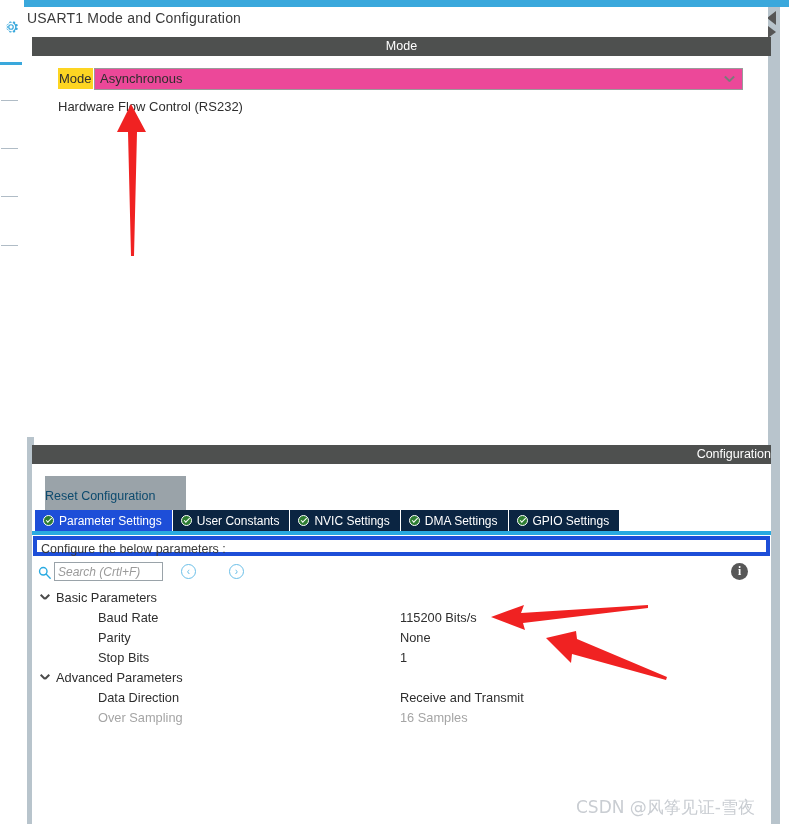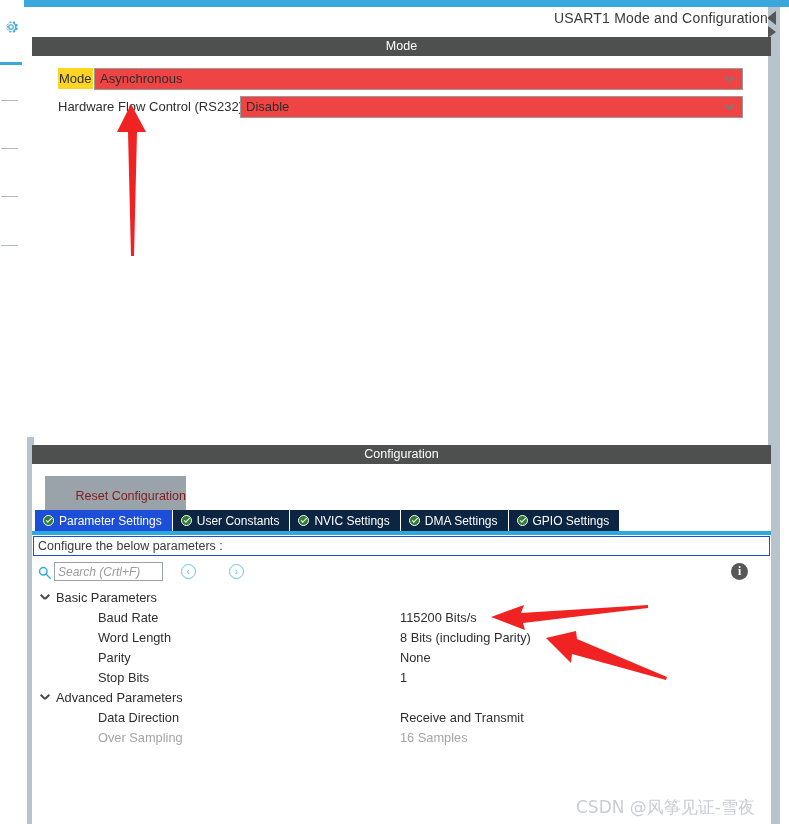--- a/index.html
+++ b/index.html
@@ -92,21 +92,21 @@
 
   
   .panel-mode {
     position: absolute; left: 27px; top: 7px;
     width: 741px; height: 430px;
     background: #ffffff;
   }
   .panel-title {
     position: absolute; left: 27px; top: 10px;
     width: 741px;
-    text-align: right;
+    text-align: left;
     font-size: 14px;
     color: #3a3a3a;
     letter-spacing: .2px;
   }
   .band-mode {
     position: absolute; left: 32px; top: 37px;
     width: 739px; height: 19px;
     background: #4e504f;
     color: #ffffff;
     font-size: 12.5px;
@@ -125,21 +125,21 @@
     line-height: 21px;
     white-space: nowrap;
   }
   .mode-label.highlight {
     background: #fdd522;
     padding: 0 1px;
   }
   .combo {
     position: absolute;
     height: 22px;
-    background: #ef4444;
+    background: #ec4899;
     border: 1px solid #9a9a9a;
   }
   .combo-text {
     position: absolute;
     left: 5px; top: 0;
     line-height: 20px;
     font-size: 13px;
     color: #2e2e2e;
     white-space: nowrap;
   }
@@ -157,39 +157,39 @@
   .chev::before { left: -1px; transform: rotate(45deg); }
   .chev::after  { left: 3px;  transform: rotate(-45deg); }
 
   
   .band-config {
     position: absolute; left: 32px; top: 445px;
     width: 739px; height: 19px;
     background: #4e504f;
     color: #ffffff;
     font-size: 12.5px;
-    text-align: center;
+    text-align: right;
     line-height: 19px;
   }
   .panel-config {
     position: absolute; left: 32px; top: 464px;
     width: 739px; height: 360px;
     background: #ffffff;
   }
 
   .reset-btn {
     position: absolute; left: 45px; top: 476px;
     width: 141px; height: 40px;
     background: #9aa3a9;
     border: none;
-    color: #7f1d1d;
+    color: #0c4a6e;
     font-size: 12.5px;
     font-family: "Liberation Sans", sans-serif;
     line-height: 25px;
-    text-align: right;
+    text-align: left;
     padding: 0;
     cursor: default;
   }
 
   
   .tabbar {
     position: absolute; left: 35px; top: 510px;
     height: 21px;
     display: flex;
     align-items: stretch;
@@ -225,21 +225,21 @@
   .tab-underline {
     position: absolute; left: 32px; top: 531px;
     width: 739px; height: 4px;
     background: #29aae1;
   }
 
   .configure-bar {
     position: absolute; left: 33px; top: 536px;
     width: 737px; height: 20px;
     background: #ffffff;
-    border: 1px solid #1d4ed8;
+    border: 4px solid #1d4ed8;
     font-size: 12.5px;
     color: #3a3a3a;
     line-height: 18px;
     padding-left: 4px;
   }
 
   
   .search-icon {
     position: absolute; left: 38px; top: 565px;
     width: 13px; height: 13px;
@@ -369,24 +369,20 @@
   <div class="mode-row" style="left:0; top:68px; width:741px;">
     <div class="mode-label highlight" style="left:58px; top:0;">Mode</div>
     <div class="combo" style="left:94px; top:0; width:649px;">
       <div class="combo-text">Asynchronous</div>
       <div class="chev"></div>
     </div>
   </div>
 
   <div class="mode-row" style="left:0; top:96px; width:741px;">
     <div class="mode-label" style="left:58px; top:0;">Hardware Flow Control (RS232)</div>
-    <div class="combo" style="left:240px; top:0; width:503px;">
-      <div class="combo-text">Disable</div>
-      <div class="chev"></div>
-    </div>
   </div>
 
   <div class="band-config">Configuration</div>
   <div class="panel-config"></div>
 
   <button class="reset-btn">Reset Configuration</button>
 
   <div class="tabbar">
     <div class="tab active">
       <span class="chk"></span>
@@ -428,24 +424,20 @@
   <div class="tree">
     <div class="tree-row group">
       <span class="caret"></span>
       <span class="label">Basic Parameters</span>
     </div>
     <div class="tree-row child">
       <span class="label">Baud Rate</span>
       <span class="value">115200 Bits/s</span>
     </div>
     <div class="tree-row child">
-      <span class="label">Word Length</span>
-      <span class="value">8 Bits (including Parity)</span>
-    </div>
-    <div class="tree-row child">
       <span class="label">Parity</span>
       <span class="value">None</span>
     </div>
     <div class="tree-row child">
       <span class="label">Stop Bits</span>
       <span class="value">1</span>
     </div>
     <div class="tree-row group">
       <span class="caret"></span>
       <span class="label">Advanced Parameters</span>

